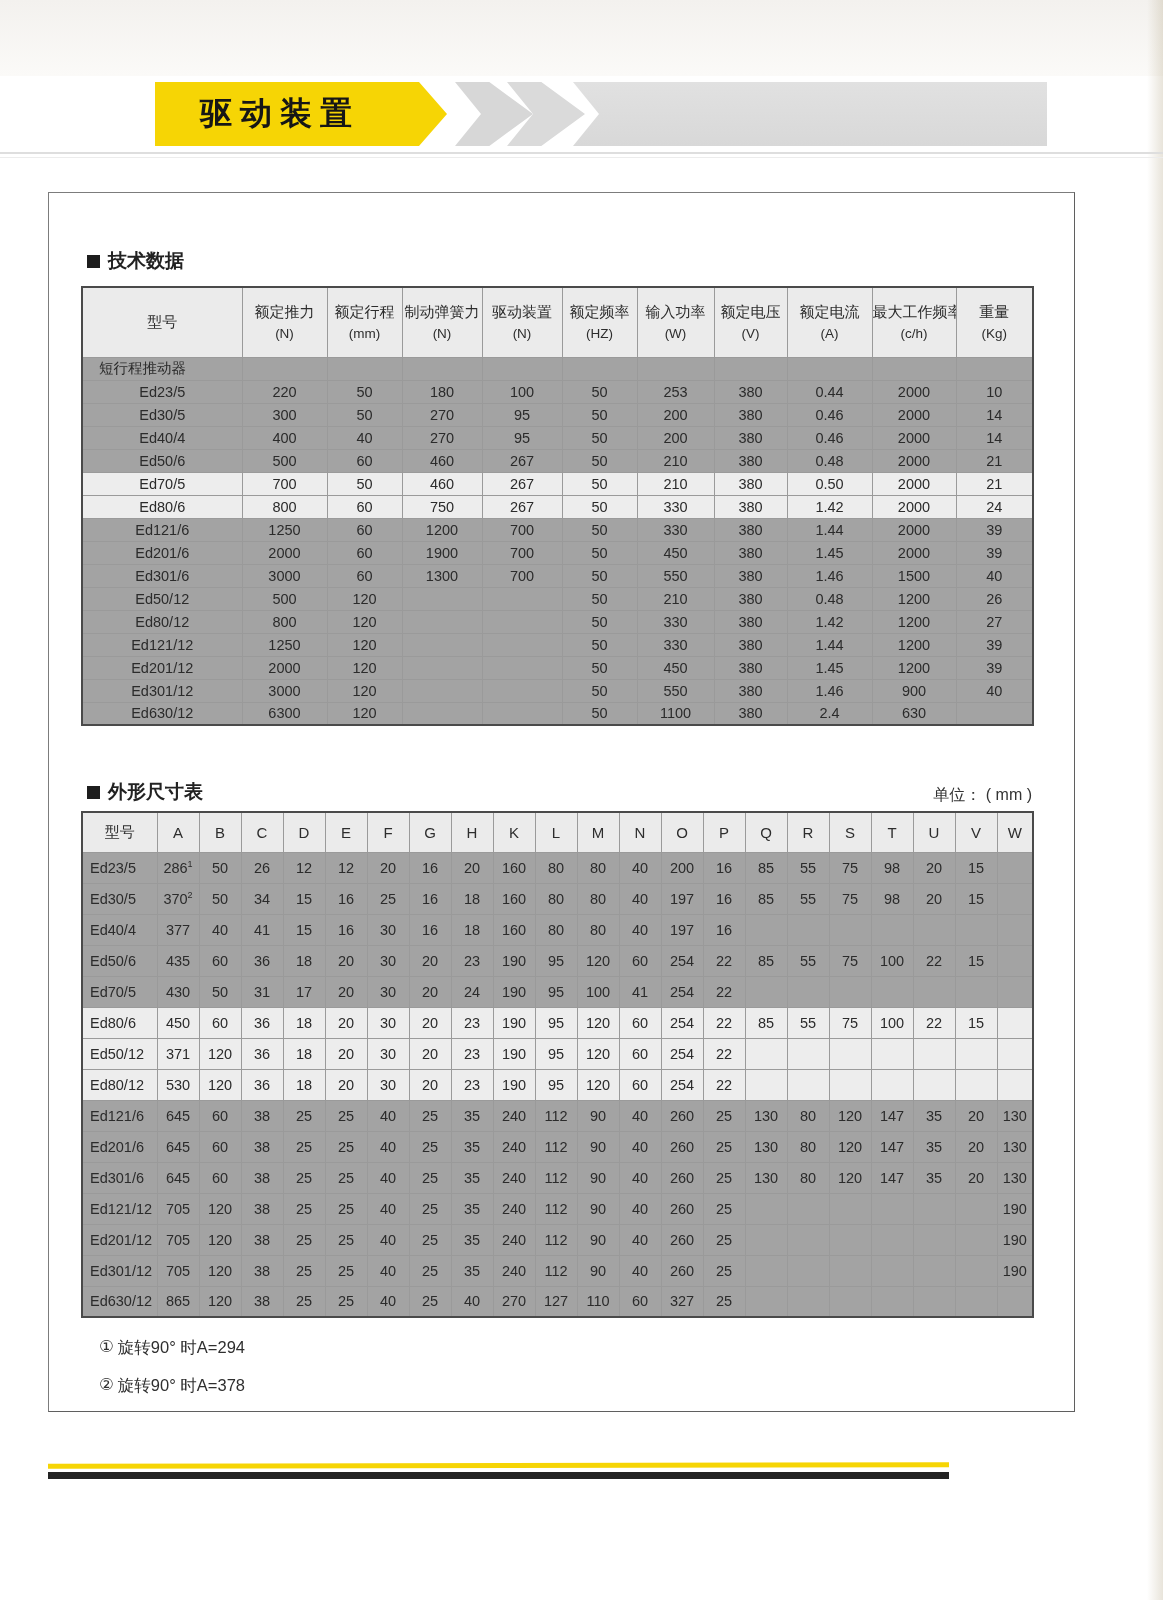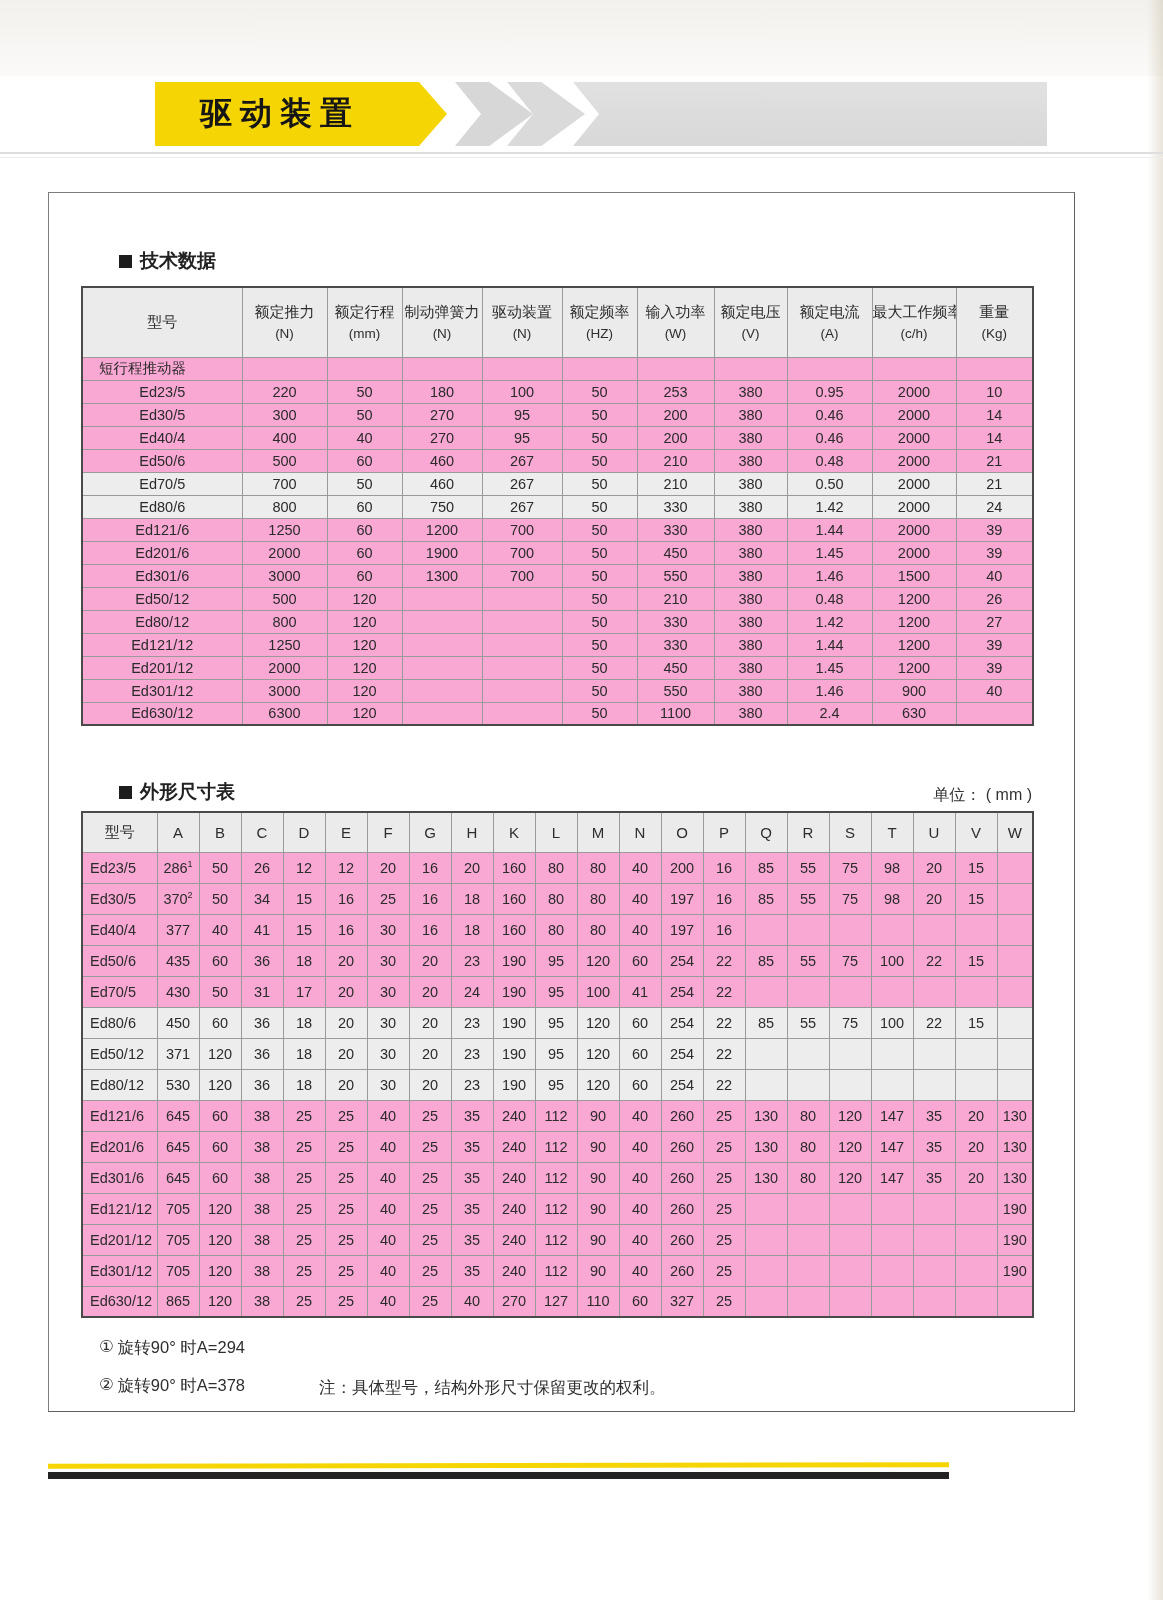--- a/index.html
+++ b/index.html
@@ -35,28 +35,28 @@
   .chev2{left:352px;width:78px;z-index:1;background:#dadada;}
   .banner-bar{position:absolute;left:418px;right:0;top:0;height:100%;
     background:linear-gradient(#e1e1e1,#d8d8d8);
     clip-path:polygon(0 0,100% 0,100% 100%,0 100%,26px 50%);}
   .rule-under-banner{position:absolute;left:0;top:152px;width:100%;height:6px;
     border-top:2px solid #dedede;border-bottom:1px solid #ececec;}
 
   
   .content-box{position:absolute;left:48px;top:192px;width:1027px;height:1220px;
     border:1px solid #7c7c7c;border-right-color:#5f5f5f;border-bottom-color:#5f5f5f;background:#fff;}
-  .sec-title{position:absolute;display:flex;align-items:center;gap:8px;font-size:19px;font-weight:bold;color:#222;margin-left:32px;}
+  .sec-title{position:absolute;display:flex;align-items:center;gap:8px;font-size:19px;font-weight:bold;color:#222;}
   .sec-title .sq{width:13px;height:13px;background:#1d1d1d;display:inline-block;}
   .sec1{left:38px;top:55px;}
   .sec2{left:38px;top:586px;}
   .unit-note{position:absolute;right:42px;top:592px;font-size:16px;color:#333;}
 
   
-  table{border-collapse:collapse;table-layout:fixed;background:#f9a8d4;}
+  table{border-collapse:collapse;table-layout:fixed;background:#a3a3a3;}
   th,td{border:1px solid var(--line);overflow:hidden;white-space:nowrap;}
   .dtable{position:absolute;left:32px;width:951px;border:2px solid var(--line-dark);}
   #table1{top:93px;}
   #table2{top:618px;}
   thead th{background:var(--shade);font-weight:normal;font-size:15px;color:#2d2d2d;vertical-align:middle;}
   #table1 thead th{height:70px;}
   #table1 thead th .u{font-size:13.5px;margin-top:4px;}
   #table1 td{height:23px;font-size:14.5px;text-align:center;padding:0 2px;}
   #table1 td.model{text-align:center;}
   #table1 td.model.group{text-align:left;padding-left:16px;margin-top:24px;}
@@ -174,21 +174,21 @@
         </tr>
         <tr>
           <td class="model">Ed23/5</td>
           <td>220</td>
           <td>50</td>
           <td>180</td>
           <td>100</td>
           <td>50</td>
           <td>253</td>
           <td>380</td>
-          <td>0.95</td>
+          <td>0.44</td>
           <td>2000</td>
           <td>10</td>
         </tr>
         <tr>
           <td class="model">Ed30/5</td>
           <td>300</td>
           <td>50</td>
           <td>270</td>
           <td>95</td>
           <td>50</td>
@@ -792,18 +792,17 @@
   </table>
 
   <div class="footnote fn1">
     <span>①</span>
     <span>旋转90° 时A=294</span>
   </div>
   <div class="footnote fn2">
     <span>②</span>
     <span>旋转90° 时A=378</span>
   </div>
-  <div class="note">注：具体型号，结构外形尺寸保留更改的权利。</div>
 
 </div>
 
 <div class="stripe-yellow"></div>
 <div class="stripe-black"></div>
 
 </body></html>

